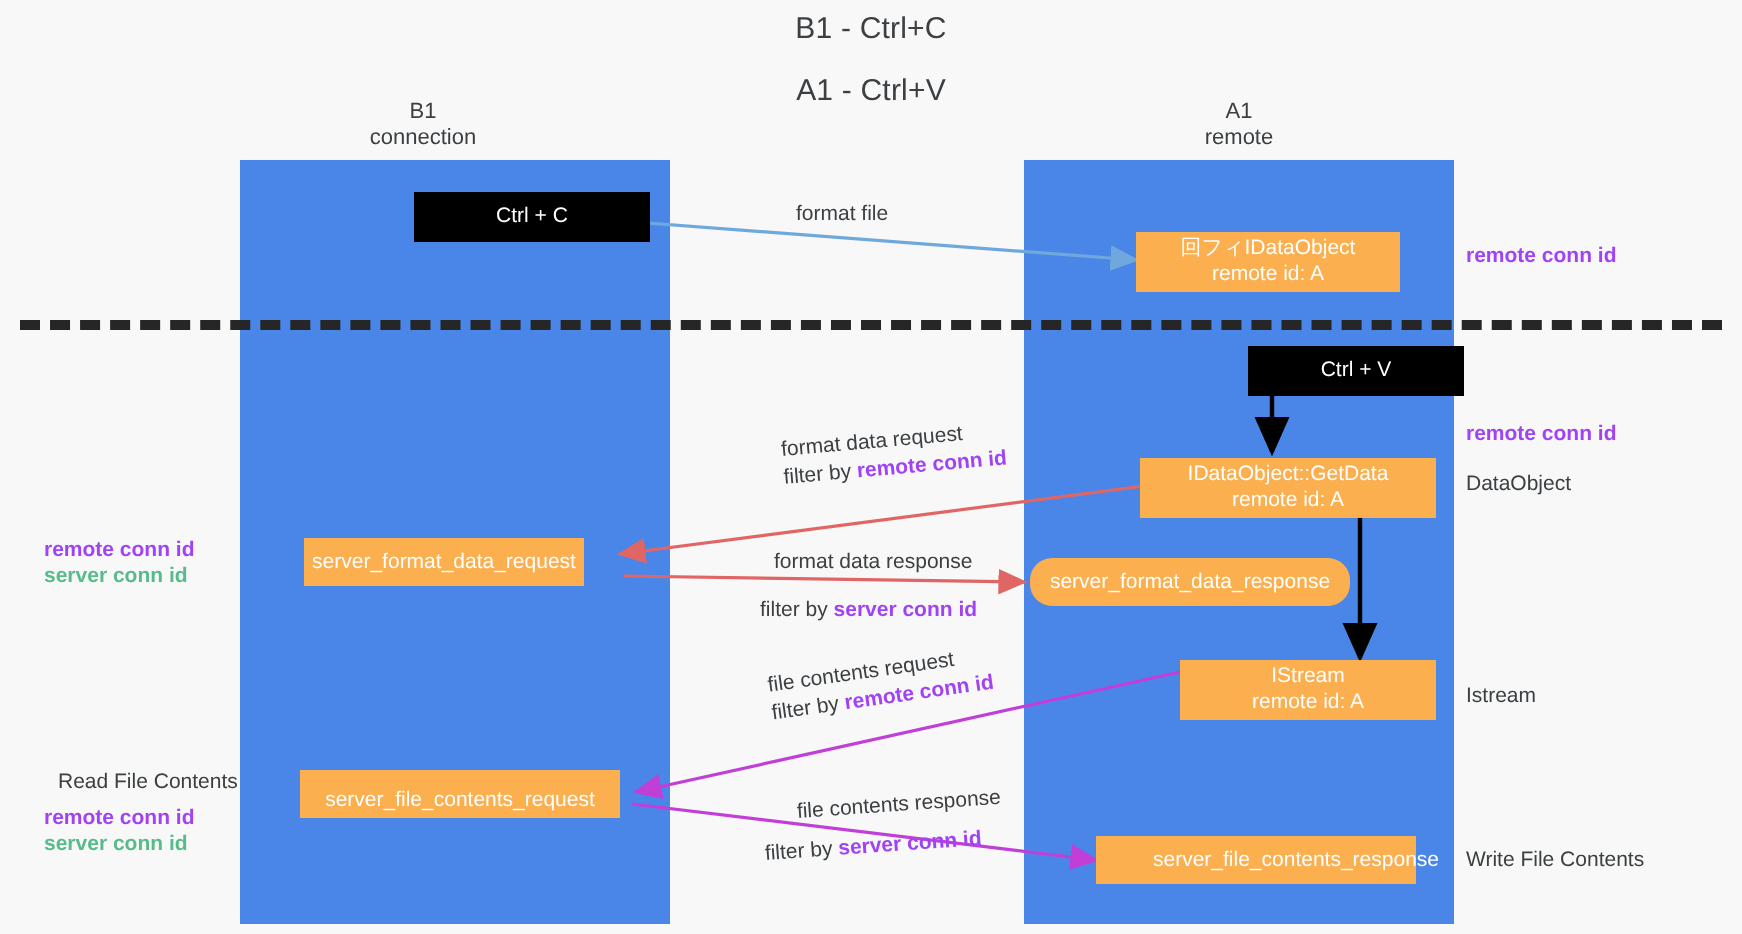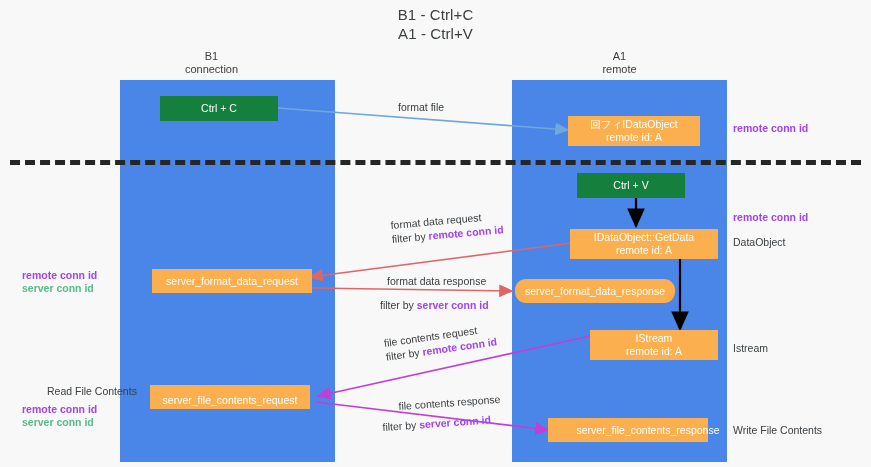--- a/index.html
+++ b/index.html
@@ -40,21 +40,21 @@
     display: flex;
     flex-direction: column;
     align-items: center;
     justify-content: center;
     color: #ffffff;
     font-size: 10.5px;
     line-height: 13px;
     text-align: center;
     padding: 2px 4px;
   }
-  .nodebox.green { background: #15803d; }
+  .nodebox.green { background: #000000; margin-left: 47px; }
   .nodebox.orange { background: #fbaf4f; }
   .nodebox .l2 { font-size: 10.5px; }
 
   .divider {
     position: absolute;
     height: 0;
     border-top: 5px dashed #262626;
   }
 
   .sidelbl {
@@ -89,21 +89,21 @@
     position: relative;
     display: inline-block;
   }
 </style>
 </head>
 <body>
 
 <div id="canvas">
 
   <div class="ttl" style="top:6px;">B1 - Ctrl+C</div>
-  <div class="ttl" style="top:25px;">A1 - Ctrl+V</div>
+  <div class="ttl" style="top:37px;">A1 - Ctrl+V</div>
 
   <div class="colhdr" style="left:104px; top:50px; width:215px;">
     <div>B1</div>
     <div>connection</div>
   </div>
   <div class="colhdr" style="left:512px; top:50px; width:215px;">
     <div>A1</div>
     <div>remote</div>
   </div>
 
@@ -169,21 +169,21 @@
     <div class="l2">remote id: A</div>
   </div>
 
   <div class="sidelbl" style="left:733px; top:211px;">
     <span class="purple">remote conn id</span>
   </div>
   <div class="sidelbl" style="left:733px; top:236px;text-align:center;">
     <span class="plain">DataObject</span>
   </div>
 
-  <div class="nodebox orange" style="left:152px; top:269px; width:160px; height:24px;">
+  <div class="nodebox orange" style="left:152px; top:269px; width:140px; height:24px;">
     <div>server_format_data_request</div>
   </div>
 
   <div class="nodebox orange" style="left:515px; top:279px; width:160px; height:24px;border-radius:11px;">
     <div>server_format_data_response</div>
   </div>
 
   <div class="arrowlbl" style="left:390px; top:218px; transform:rotate(-5deg);">
     <div>format data request</div>
     <div><span>filter by </span><b class="purple">remote conn id</b></div>
@@ -227,21 +227,21 @@
     <div><span>filter by </span><b class="purple">remote conn id</b></div>
   </div>
 
   <div class="arrowlbl" style="left:398px; top:399px; transform:rotate(-4deg);">
     <div>file contents response</div>
   </div>
   <div class="arrowlbl" style="left:382px; top:420px; transform:rotate(-4deg);">
     <span>filter by </span><b class="purple">server conn id</b>
   </div>
 
-  <div class="sidelbl" style="left:47px; top:385px;">
+  <div class="sidelbl" style="left:29px; top:385px;">
     <span class="plain">Read File Contents</span>
   </div>
   <div class="sidelbl" style="left:22px; top:403px;">
     <div class="purple">remote conn id</div>
     <div class="green">server conn id</div>
   </div>
 
 </div>
 
 </body></html>

